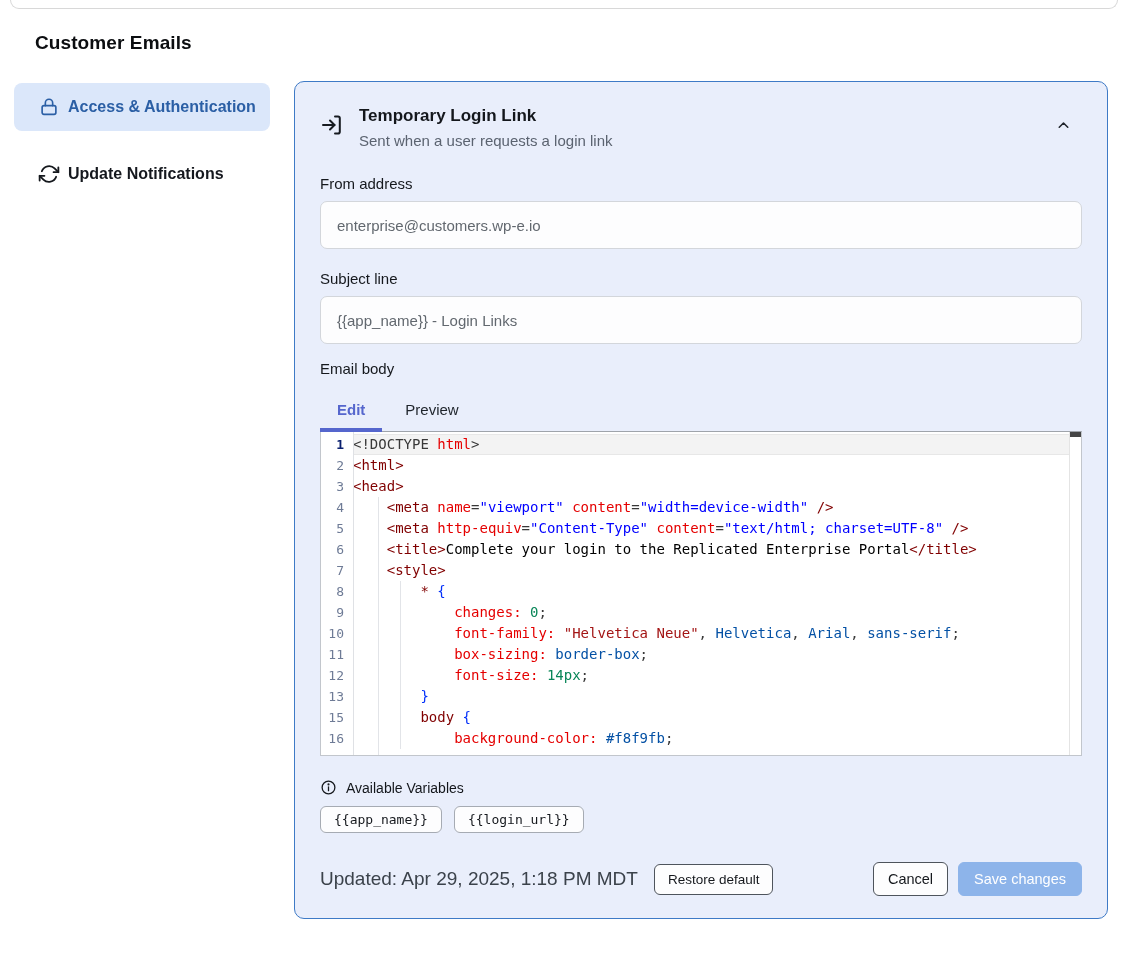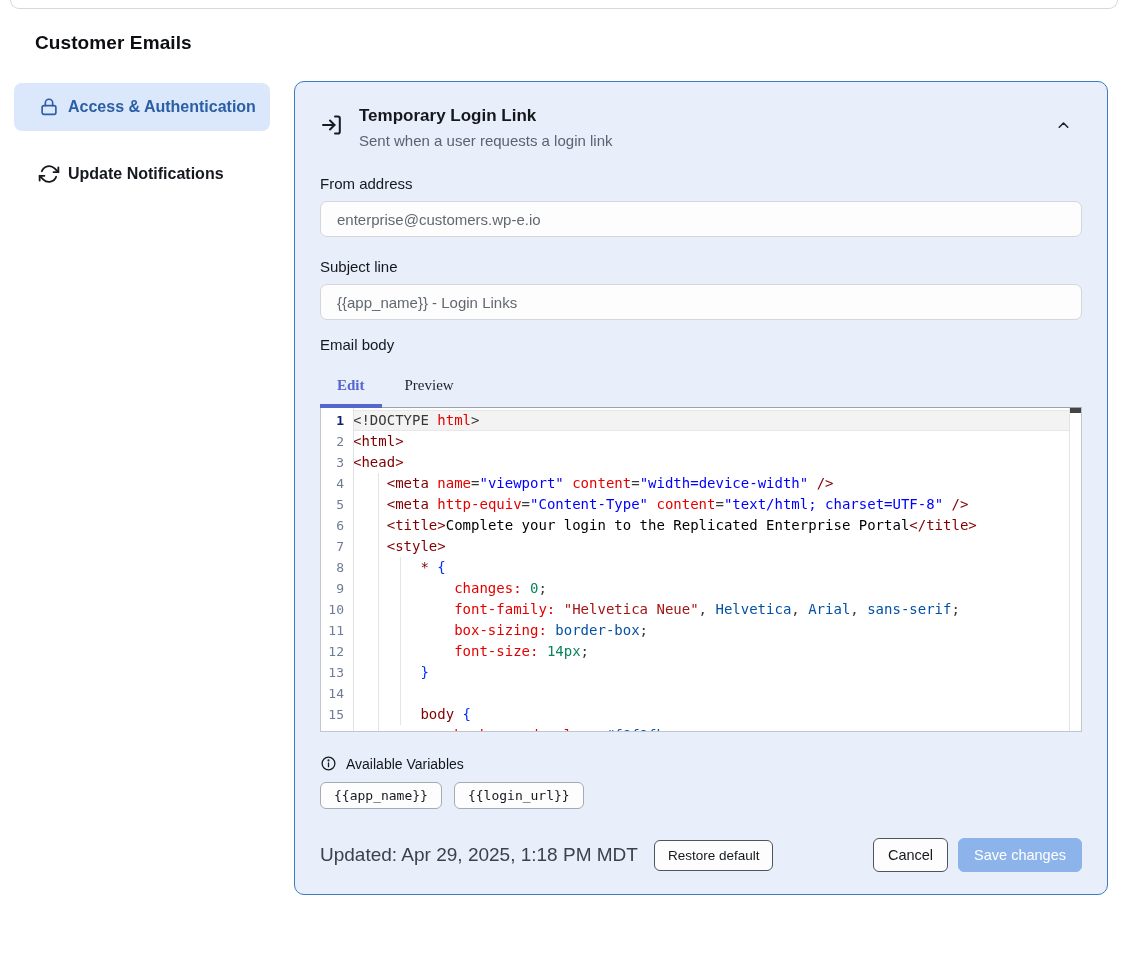--- a/index.html
+++ b/index.html
@@ -27,28 +27,28 @@
   .panel { flex:1; background:#e9eefb; border:1px solid #3e7ac6; border-radius:10px;
     padding:24px 25px 22px; }
 
   .panel-header { display:flex; align-items:flex-start; gap:15px; margin-bottom:26px; position:relative; }
   .ph-icon { margin-top:7px; display:flex; }
   .ph-title { font-size:17px; font-weight:700; color:#14171c; }
   .ph-sub { margin-top:6px; font-size:15px; color:#5b6370; }
   .collapse-btn { position:absolute; right:10px; top:11px; background:none; border:none; cursor:pointer; display:flex; }
 
   .field-label { font-size:15px; color:#15181d; margin-bottom:9px; }
-  .text-input { width:100%; height:36px; background:#fdfdfe; border:1px solid #d3d6db; border-radius:7px;
+  .text-input { width:100%; height:48px; background:#fdfdfe; border:1px solid #d3d6db; border-radius:7px;
     padding:0 16px; font-size:15px; color:#62686f; font-family:"Liberation Sans", sans-serif; }
   .gap-a { height:21px; } .gap-b { height:16px; }
 
   
   .tabs { display:flex; margin-top:15px; }
   .tab { position:relative; font-size:15px; color:#1f242b; padding:9px 23px 13px; cursor:pointer; background:none; border:none;
-    font-family:Liberation Serif, serif; }
+    font-family:Liberation Sans, sans-serif; }
   .tab.active { color:#5566cd; font-weight:700; padding:9px 17px 13px; }
   .tab.active::after { content:""; position:absolute; left:0; right:0; bottom:-1px; height:4px; background:#5566cd; z-index:3; }
 
   
   .editor { position:relative; height:325px; background:#ffffff; border:1px solid #c2c6cc; border-top-color:#9fa4ab;
     overflow:hidden; font-family:"DejaVu Sans Mono", monospace; font-size:14px; line-height:21px; padding-top:2px; }
   .code-row { display:flex; height:21px; }
   .gutter { flex:none; width:32px; text-align:right; padding-right:9px; color:#6e7b96; font-size:13px; cursor:pointer; }
   .code-row.active .gutter { color:#0b216f; font-weight:600; }
   .code { flex:1; white-space:pre; color:#000; cursor:text; }
@@ -202,24 +202,20 @@
           </div>
           <div class="code-row">
             <span class="gutter">12</span>
             <span class="code"><span class="tok-prop">            font-size:</span><span class="tok-plain"> </span><span class="tok-num">14px</span><span class="tok-plain">;</span></span>
           </div>
           <div class="code-row">
             <span class="gutter">13</span>
             <span class="code"><span class="tok-plain">        </span><span class="tok-brace">}</span></span>
           </div>
           <div class="code-row">
-            <span class="gutter">14</span>
-            <span class="code"><span class="tok-plain"></span></span>
-          </div>
-          <div class="code-row">
             <span class="gutter">15</span>
             <span class="code"><span class="tok-plain">        </span><span class="tok-tag">body </span><span class="tok-brace">{</span></span>
           </div>
           <div class="code-row">
             <span class="gutter">16</span>
             <span class="code"><span class="tok-prop">            background-color:</span><span class="tok-plain"> </span><span class="tok-val">#f8f9fb</span><span class="tok-plain">;</span></span>
           </div>
         </div>
       <div class="guide g0"></div>
       <div class="guide g1"></div>

